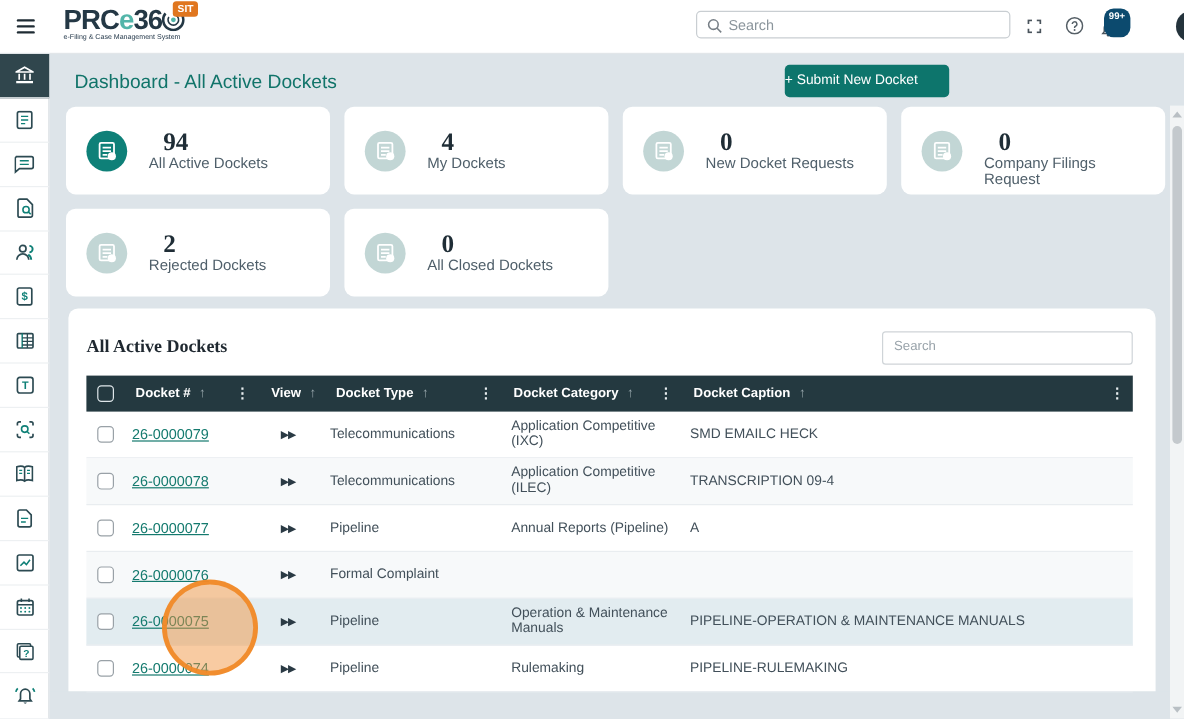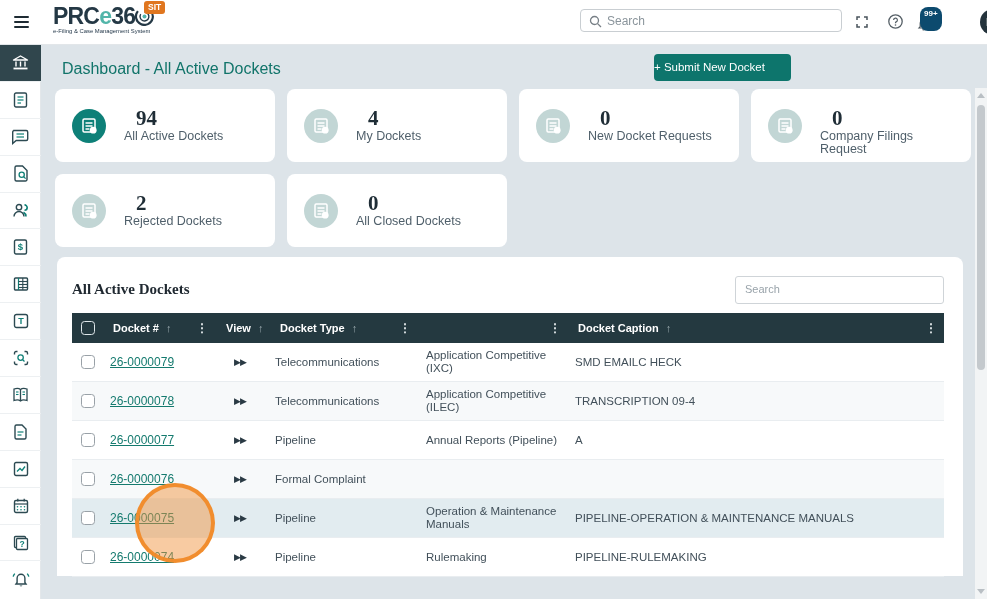--- a/index.html
+++ b/index.html
@@ -324,20 +324,21 @@
       <div id="tsearch">
           <div class="ph">Search</div>
         </div>
       <div id="thead">
         <div class="cbx" style="left:9px; top:8px; border-color:#dfe7ea; background:transparent;"></div>
         <span class="th" style="left:41px;">Docket # <span class="sortarrow">↑</span></span>
         <span class="th vdots" style="left:124px;">⋮</span>
         <span class="th" style="left:154px;">View <span class="sortarrow">↑</span></span>
         <span class="th" style="left:208px;">Docket Type <span class="sortarrow">↑</span></span>
         <span class="th vdots" style="left:327px;">⋮</span>
+        <span class="th" style="left:356px;">Docket Category <span class="sortarrow">↑</span></span>
         <span class="th vdots" style="left:477px;">⋮</span>
         <span class="th" style="left:506px;">Docket Caption <span class="sortarrow">↑</span></span>
         <span class="th vdots" style="left:853px;">⋮</span>
       </div>
       <div class="row" style="top:86px;">
         <div class="cbx"></div>
         <div class="cell" style="left:38px;">
             <span class="dlink">26-0000079</span>
           </div>
         <div class="cell ff" style="left:162px;">▶▶</div>

